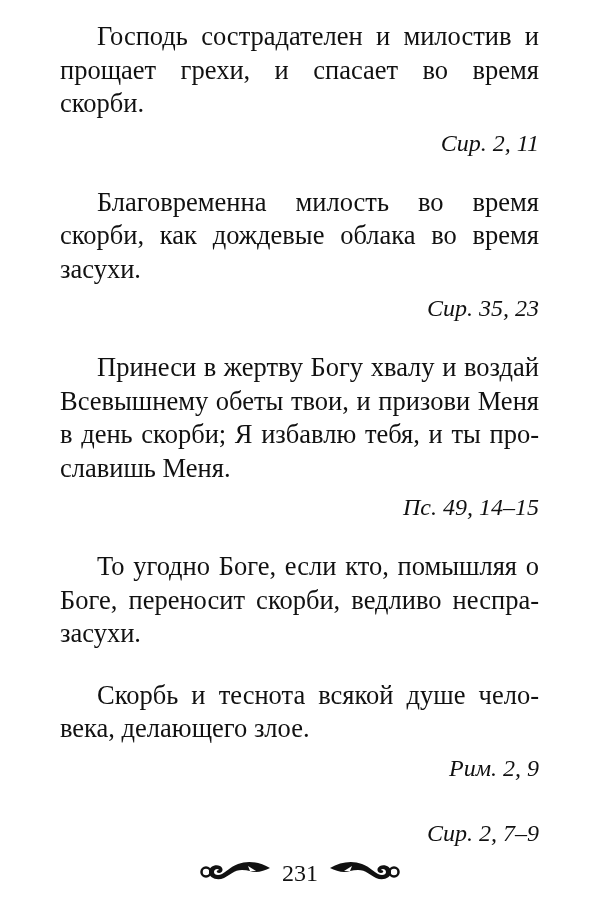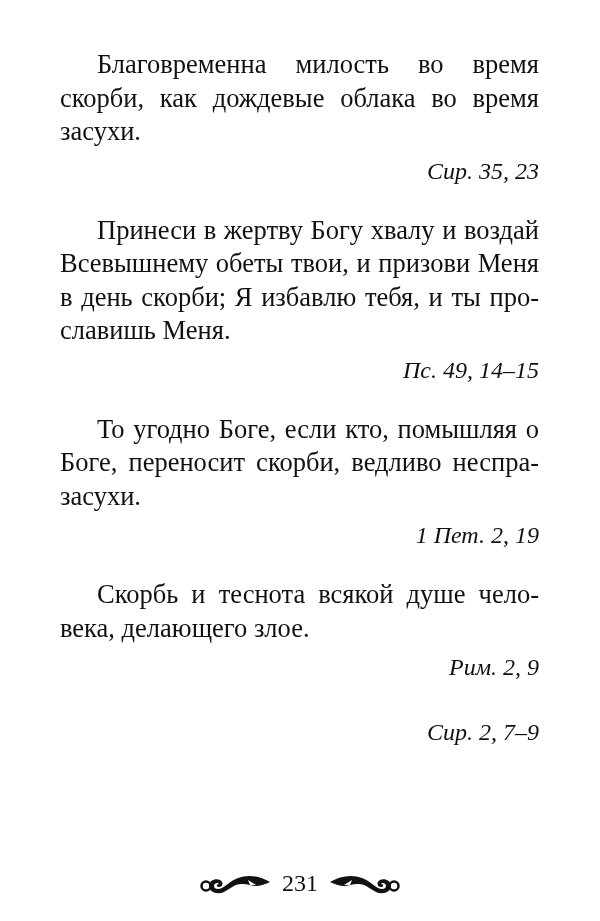--- a/index.html
+++ b/index.html
@@ -43,34 +43,42 @@
     }
     .gap { height: 28px; }
     .footer {
       position: absolute;
       left: 0;
       top: 858px;
       width: 600px;
       height: 40px;
       display: flex;
       justify-content: center;
-      align-items: flex-end;
+      align-items: flex-start;
       gap: 10px;
     }
     .page-number {
       font-size: 24px;
       line-height: 30px;
     }
     .ornament svg { display: block; }
   </style>
 </head>
 <body>
 
 <div class="page">
 
+  <div class="verse">
+    <p class="verse-text">
+      <span>Господь сострадателен и милостив и</span>
+      <span>прощает грехи, и спасает во время</span>
+      <span>скорби.</span>
+    </p>
+    <p class="verse-ref">Сир. 2, 11</p>
+  </div>
   <div class="gap"></div>
 
   <div class="verse">
     <p class="verse-text">
       <span>Благовременна милость во время</span>
       <span>скорби, как дождевые облака во время</span>
       <span>засухи.</span>
     </p>
     <p class="verse-ref">Сир. 35, 23</p>
   </div>
@@ -86,21 +94,20 @@
     <p class="verse-ref">Пс. 49, 14–15</p>
   </div>
   <div class="gap"></div>
 
   <div class="verse">
     <p class="verse-text">
       <span>То угодно Боге, если кто, помышляя о</span>
       <span>Боге, переносит скорби, ведливо неспра-</span>
       <span>засухи.</span>
     </p>
-    <p class="verse-ref">1 Пет. 2, 19</p>
   </div>
   <div class="gap"></div>
 
   <div class="verse">
     <p class="verse-text">
       <span>Скорбь и теснота всякой душе чело-</span>
       <span>века, делающего злое.</span>
     </p>
     <p class="verse-ref">Рим. 2, 9</p>
   </div>

